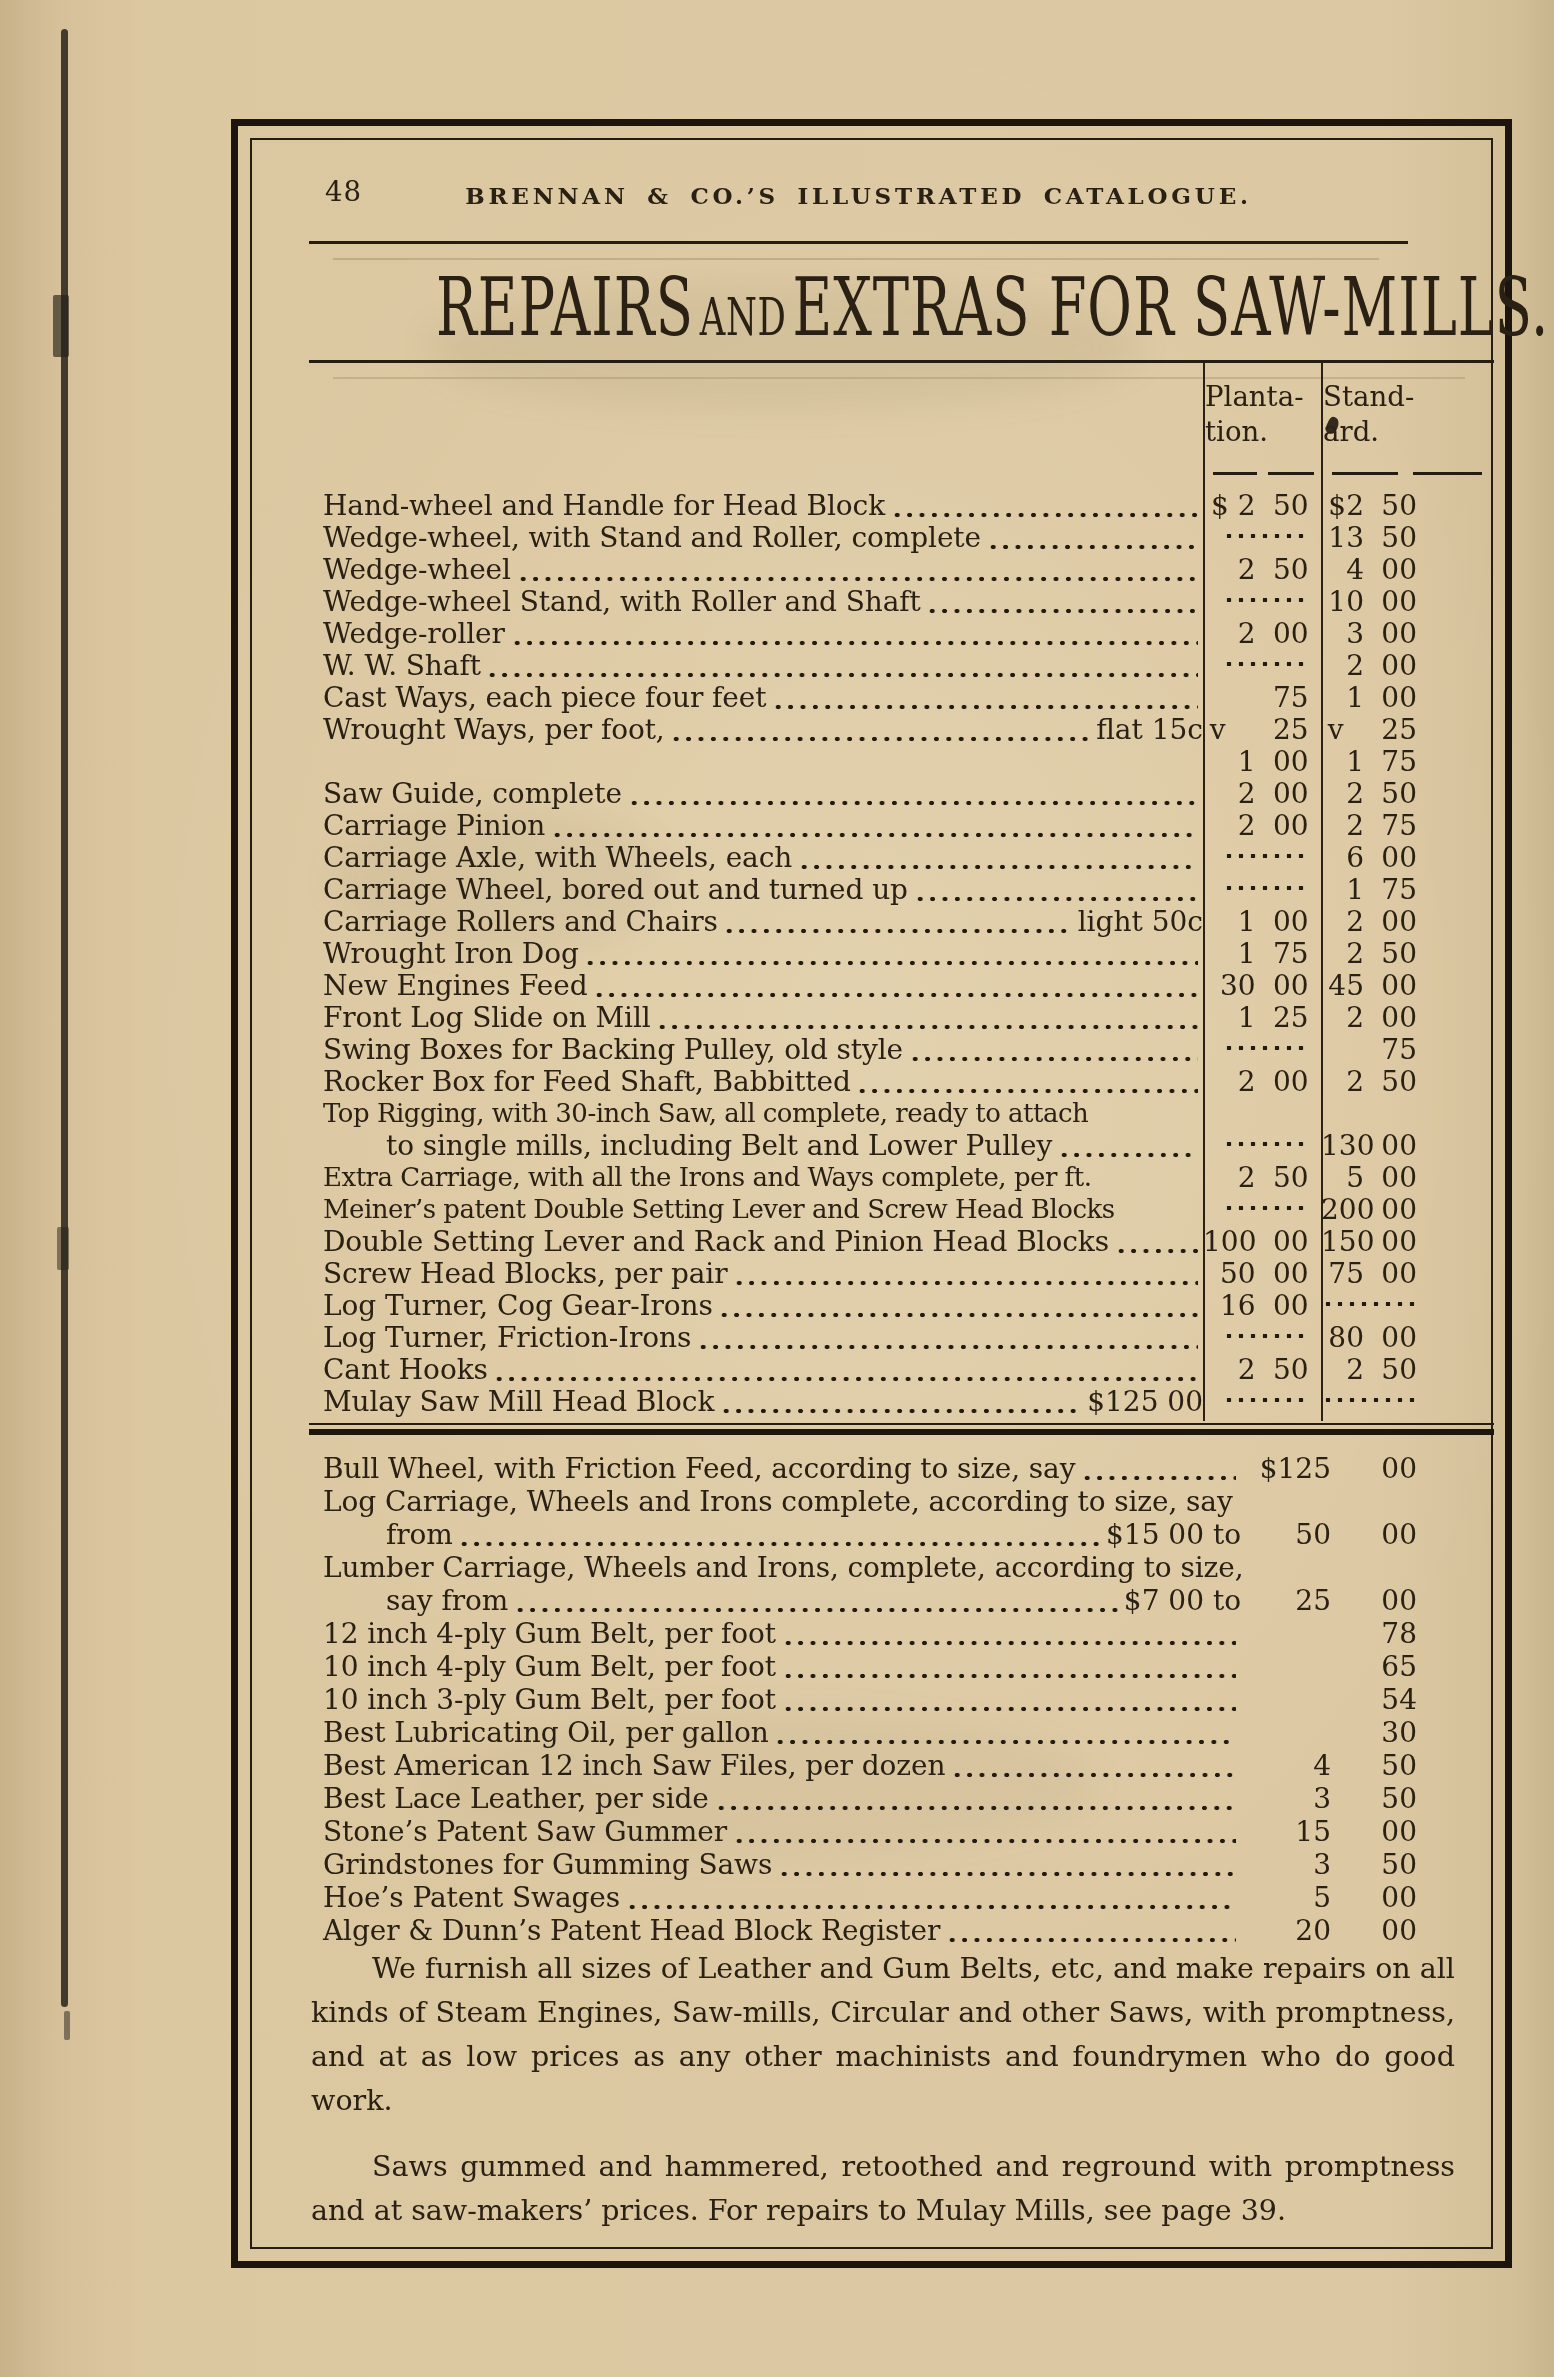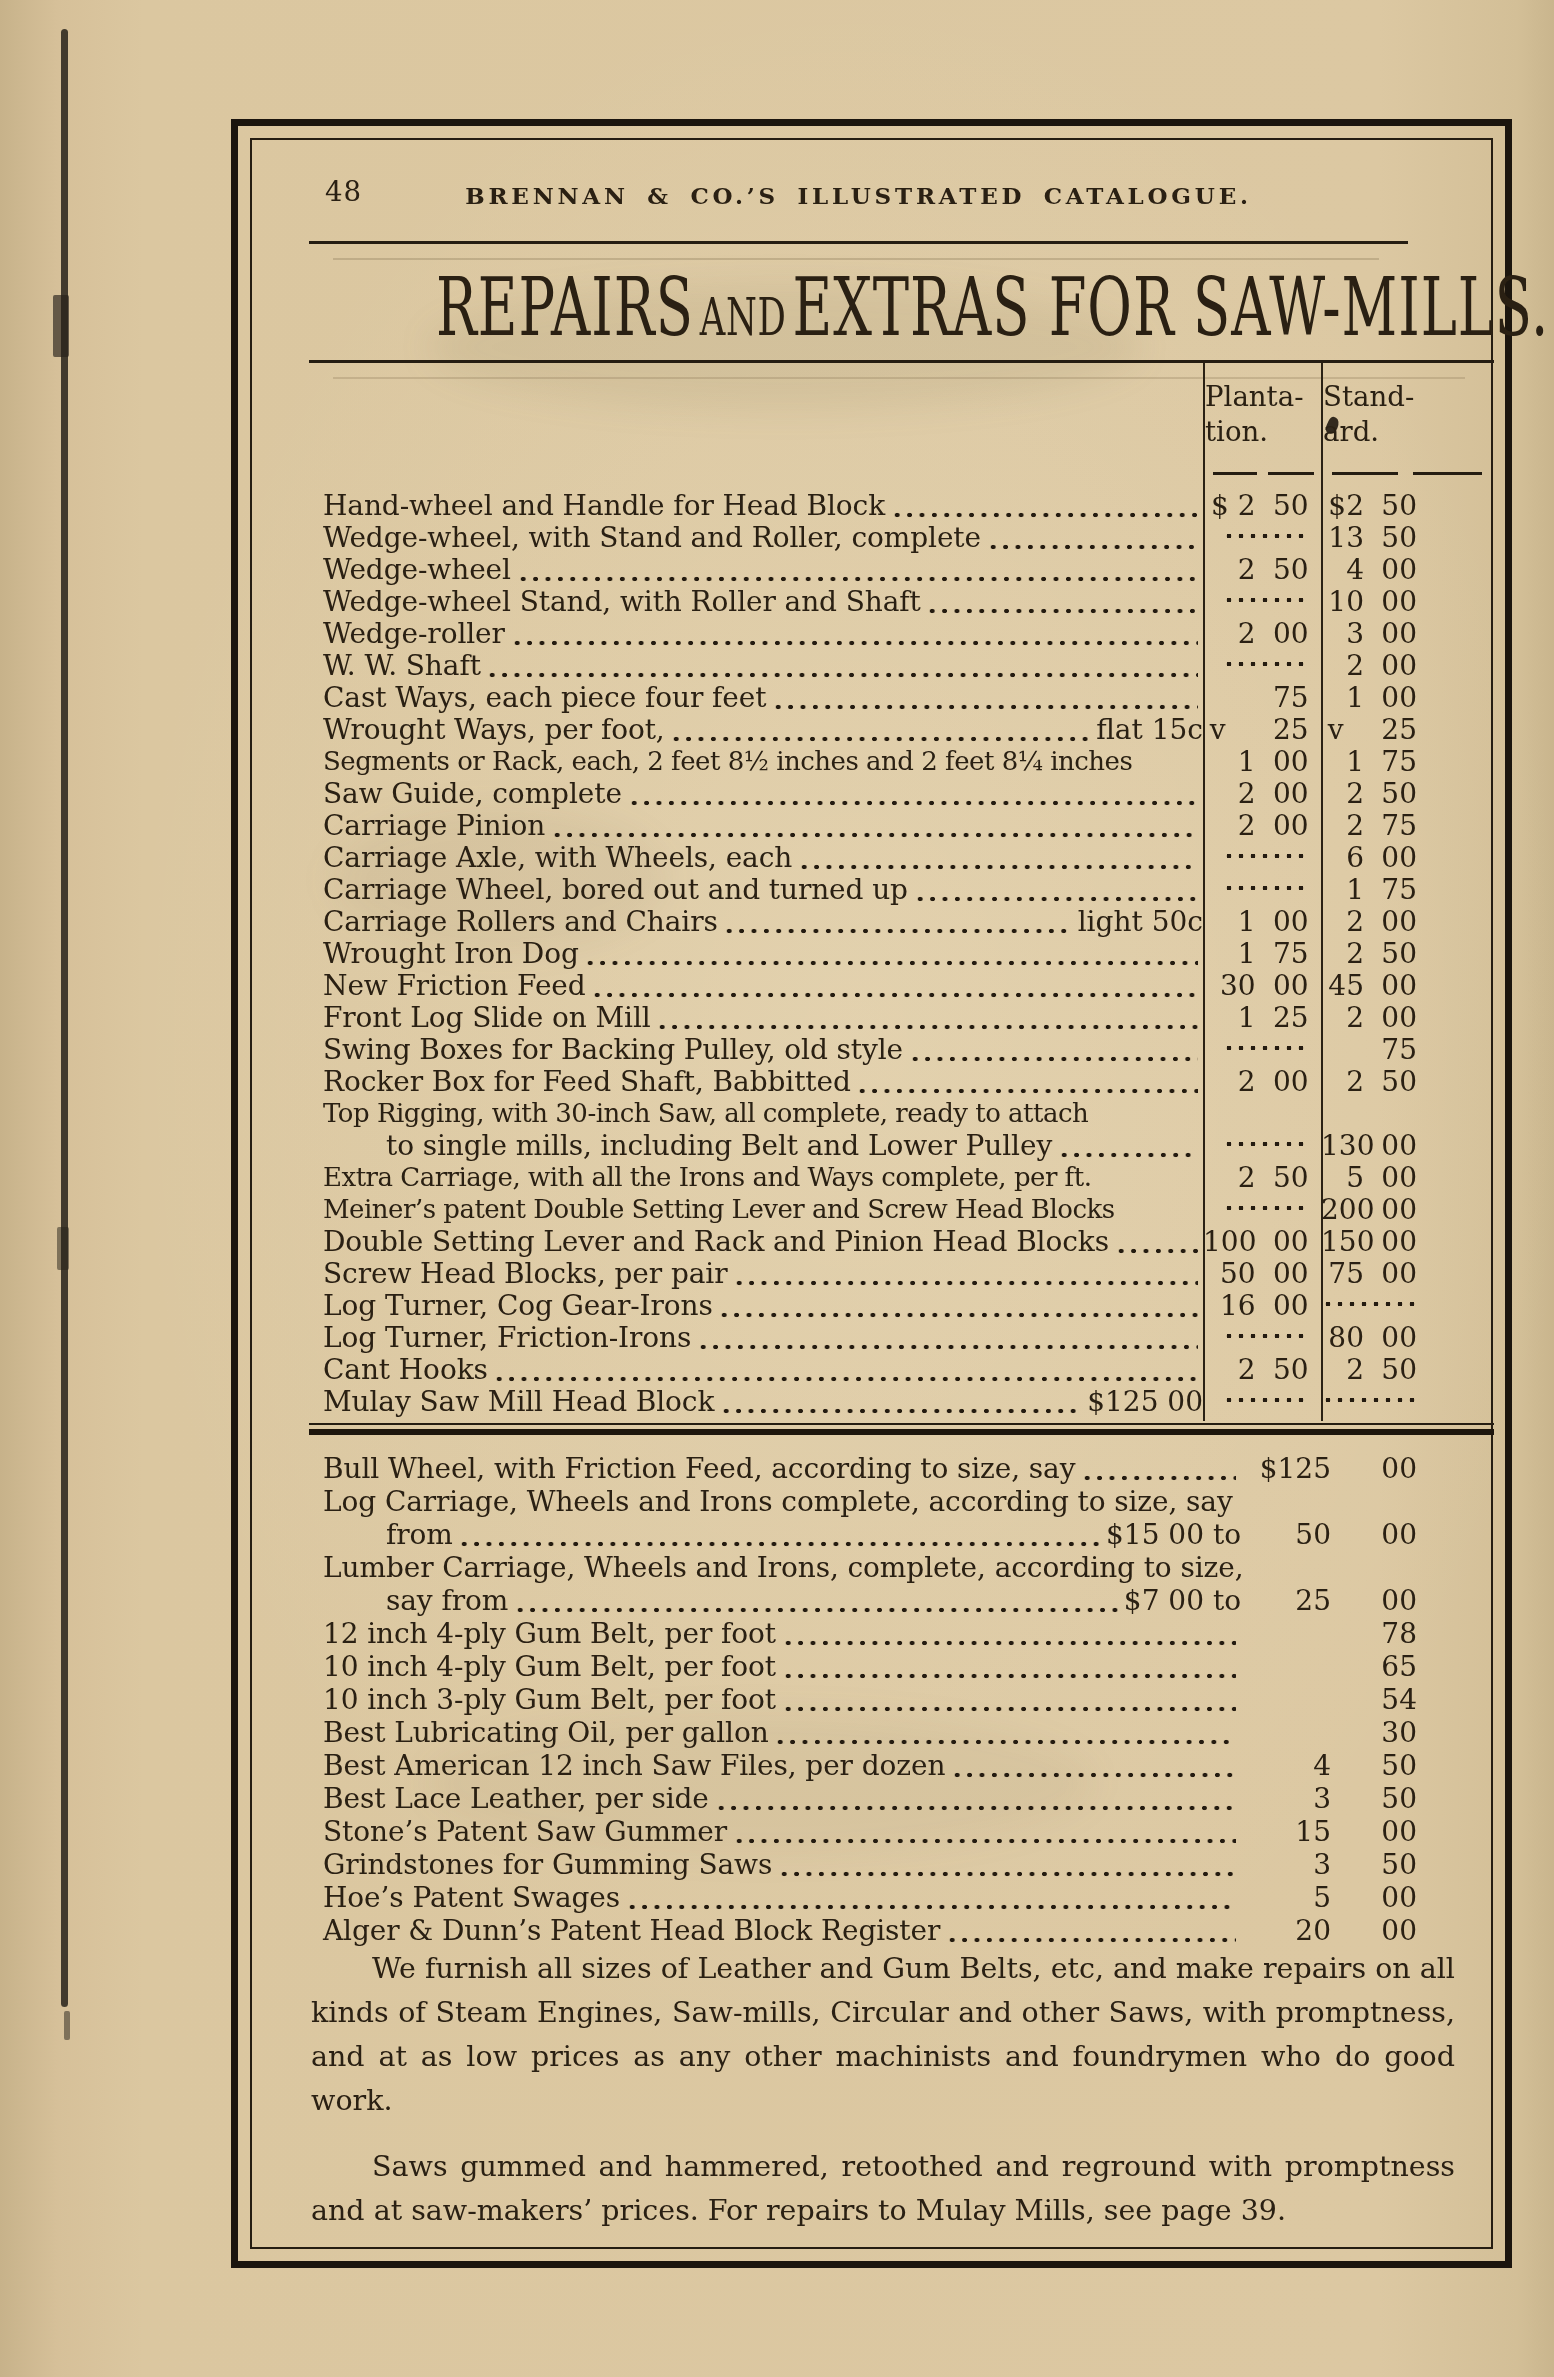--- a/index.html
+++ b/index.html
@@ -214,21 +214,20 @@
           <span class="d"></span>
           <span class="c">25</span>
         </span>
         <span class="cell c2">
           <span class="pre">v</span>
           <span class="d"></span>
           <span class="c">25</span>
         </span>
       </div>
       <div class="row">
-        <span class="lbl long">Segments or Rack, each, 2 feet 8½ inches and 2 feet 8¼ inches</span>
         <span class="sp"></span>
         <span class="cell c1">
           <span class="d">1</span>
           <span class="c">00</span>
         </span>
         <span class="cell c2">
           <span class="d">1</span>
           <span class="c">75</span>
         </span>
       </div>
@@ -299,21 +298,21 @@
         <span class="cell c1">
           <span class="d">1</span>
           <span class="c">75</span>
         </span>
         <span class="cell c2">
           <span class="d">2</span>
           <span class="c">50</span>
         </span>
       </div>
       <div class="row">
-        <span class="lbl">New Friction Feed</span>
+        <span class="lbl">New Engines Feed</span>
         <span class="lead"></span>
         <span class="cell c1">
           <span class="d">30</span>
           <span class="c">00</span>
         </span>
         <span class="cell c2">
           <span class="d">45</span>
           <span class="c">00</span>
         </span>
       </div>

